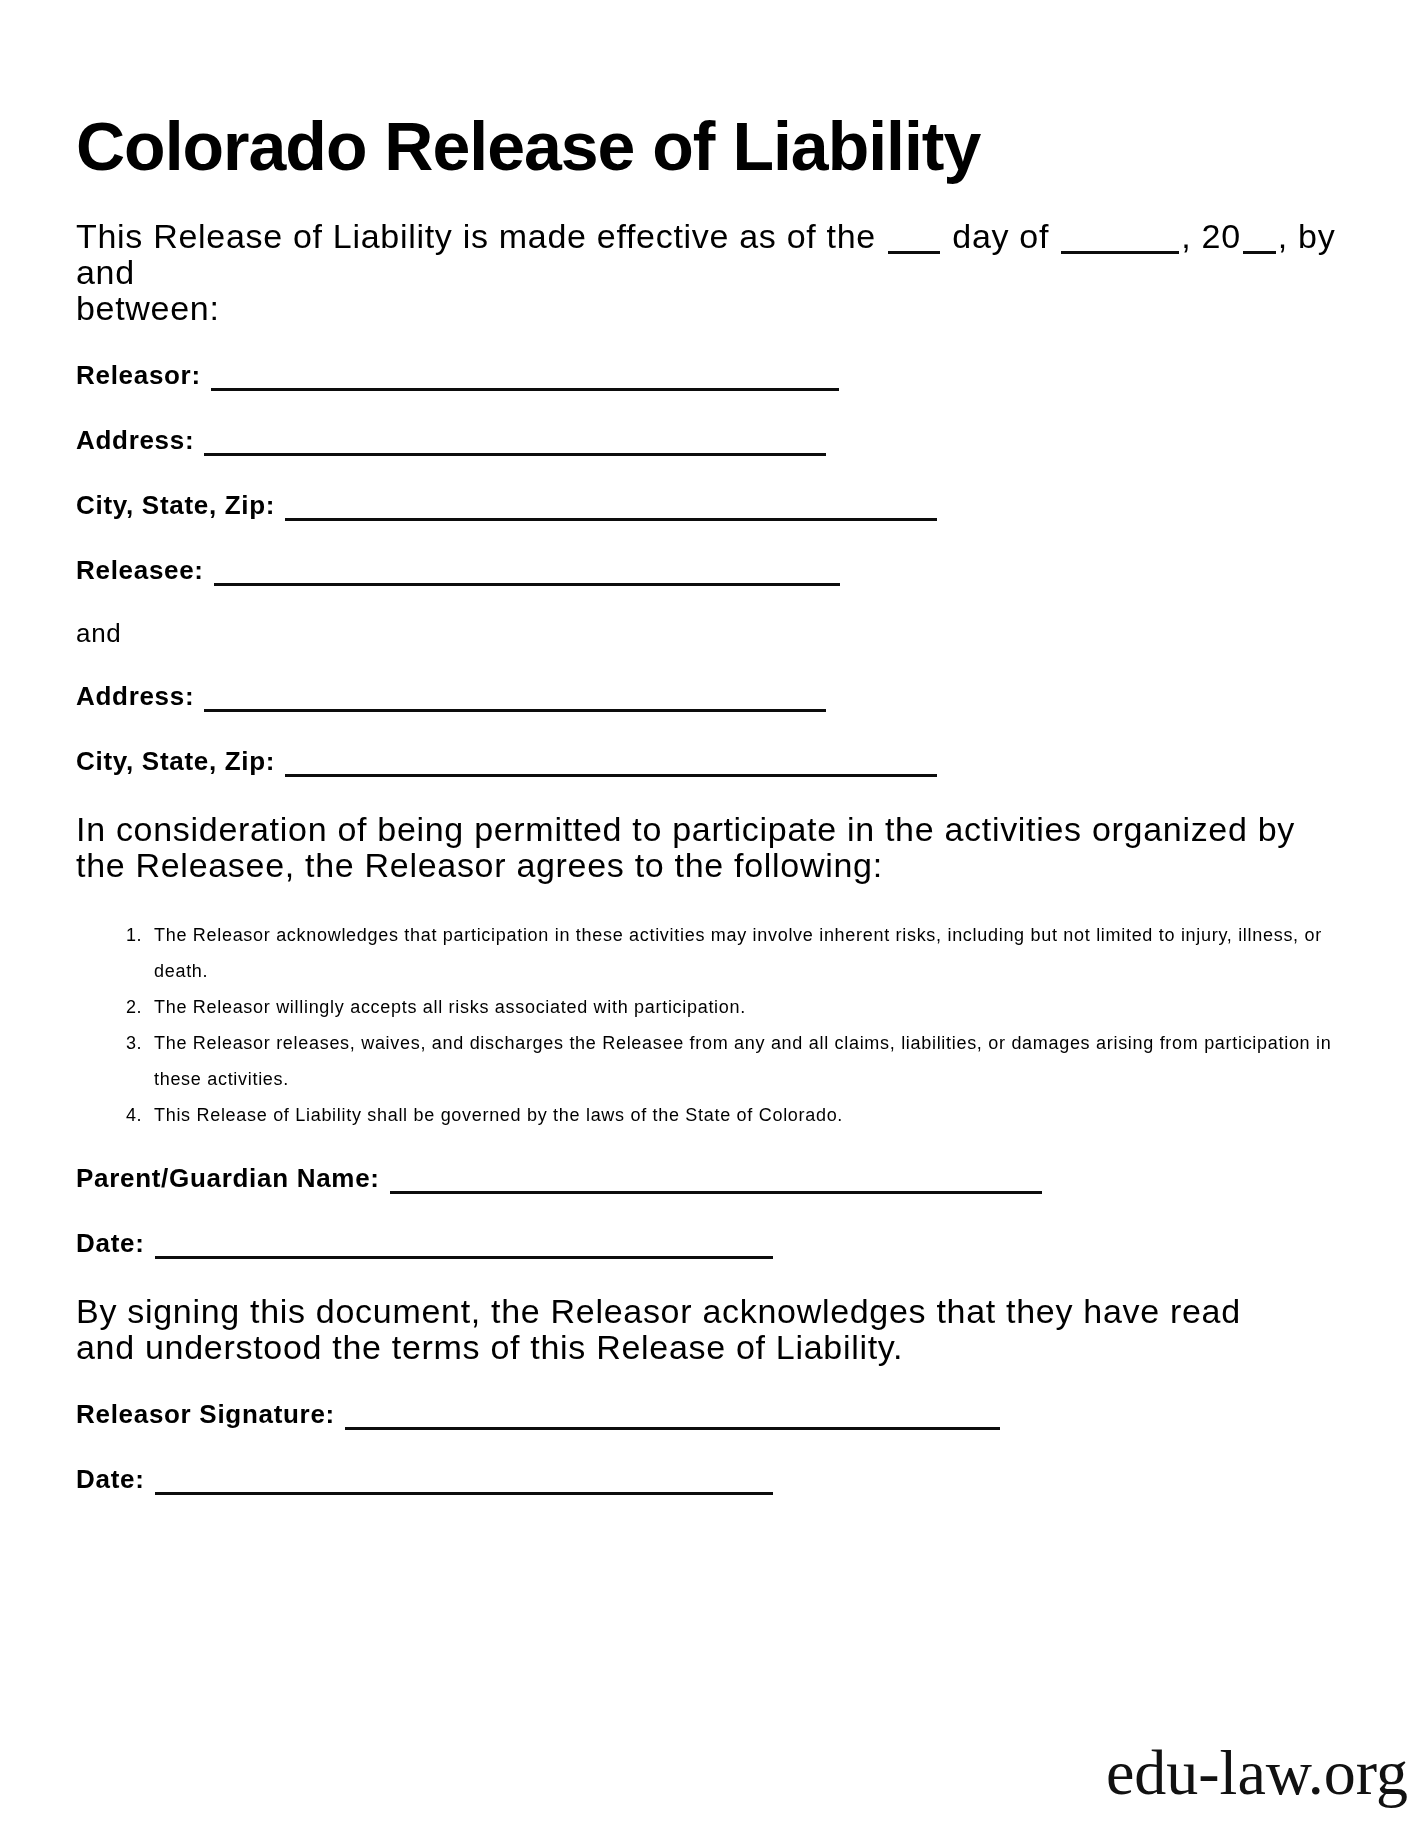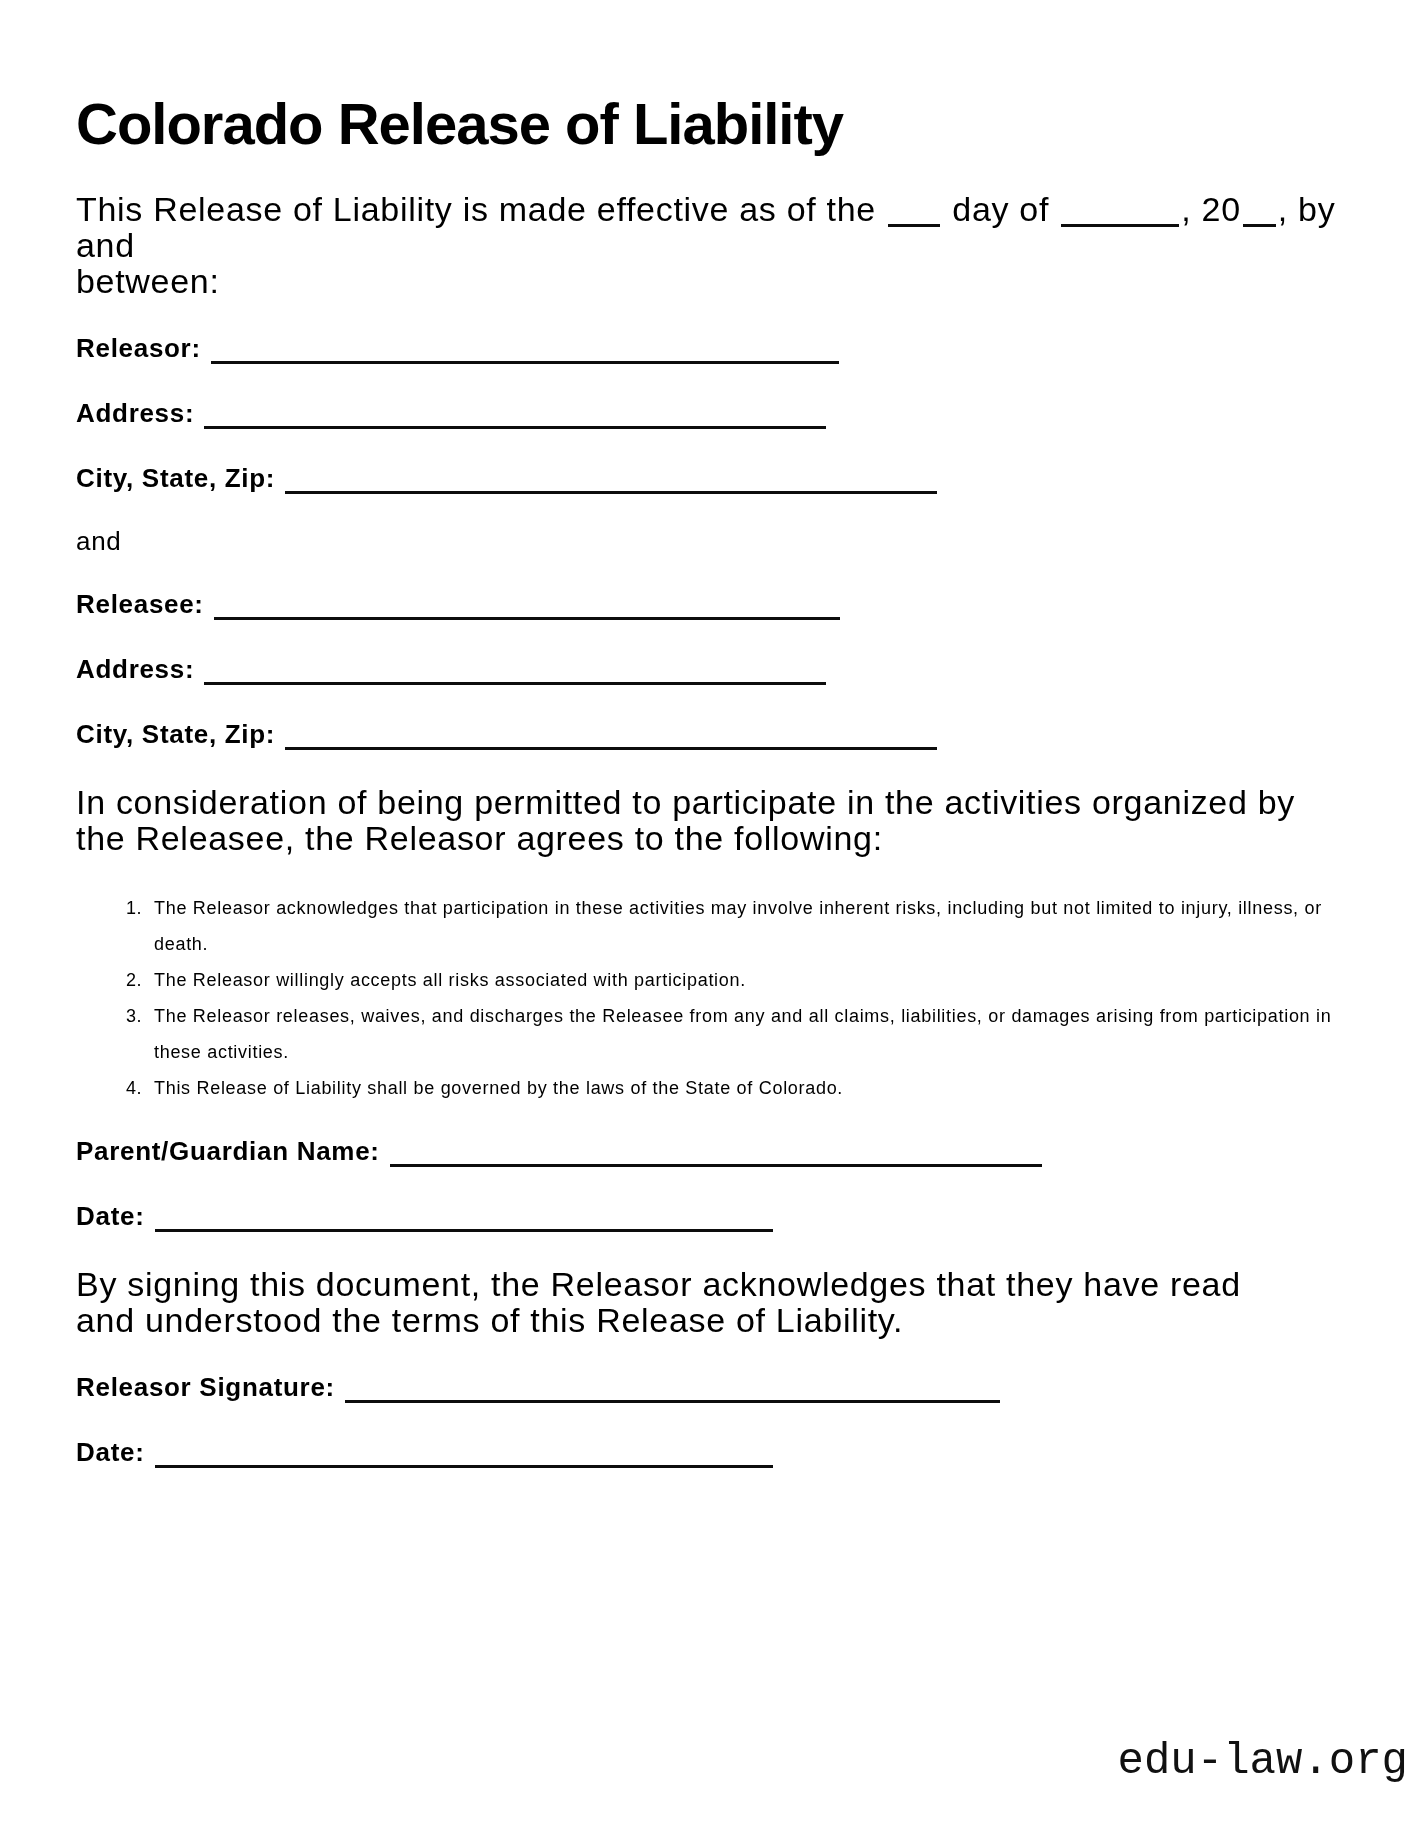--- a/index.html
+++ b/index.html
@@ -10,24 +10,24 @@
     margin: 0 auto;
     background: #ffffff;
     color: #000000;
     font-family: "Liberation Sans", "DejaVu Sans", sans-serif;
     box-sizing: border-box;
     padding: 92px 76px 0 76px;
     letter-spacing: 0.7px;
     overflow: hidden;
   }
   h1.doc-title {
-    font-size: 58px;
+    font-size: 68px;
     line-height: 1.12;
     font-weight: 700;
-    margin: 0 0 22px 0;
+    margin: 16px 0 22px 0;
     letter-spacing: -1px;
   }
   p.para {
     font-size: 34px;
     line-height: 36px;
     margin: 34px 0;
     max-width: 1268px;
   }
   p.para-narrow { max-width: 1170px; }
   .fields { margin-top: 10px; }
@@ -61,22 +61,22 @@
     padding-left: 72px;
     font-size: 18px;
     line-height: 36px;
     max-width: 1264px;
   }
   ol.terms li { padding-left: 6px; margin: 0; }
   .site-footer {
     position: absolute;
     top: 1736px;
     right: 8px;
-    font-family: Liberation Mono, monospace;
-    font-size: 44px;
+    font-family: Liberation Serif, serif;
+    font-size: 64px;
     letter-spacing: 0;
     color: #111111;
     white-space: nowrap;
   }
 </style>
 </head>
 <body>
 
 <div class="page">
 
@@ -94,25 +94,25 @@
   <div class="fields">
     <div class="row">
       <span class="label">Releasor:</span><span class="blank" style="width:628px"></span>
     </div>
     <div class="row">
       <span class="label">Address:</span><span class="blank" style="width:622px"></span>
     </div>
     <div class="row">
       <span class="label">City, State, Zip:</span><span class="blank" style="width:652px"></span>
     </div>
+    <div class="row">
+      <span class="label">Releasee:</span><span class="blank" style="width:626px"></span>
+    </div>
     <div class="row plain">
       <span>and</span>
-    </div>
-    <div class="row">
-      <span class="label">Releasee:</span><span class="blank" style="width:626px"></span>
     </div>
     <div class="row">
       <span class="label">Address:</span><span class="blank" style="width:622px"></span>
     </div>
     <div class="row">
       <span class="label">City, State, Zip:</span><span class="blank" style="width:652px"></span>
     </div>
   </div>
 
   <p class="para">In consideration of being permitted to participate in the activities organized by the Releasee, the Releasor agrees to the following:</p>

